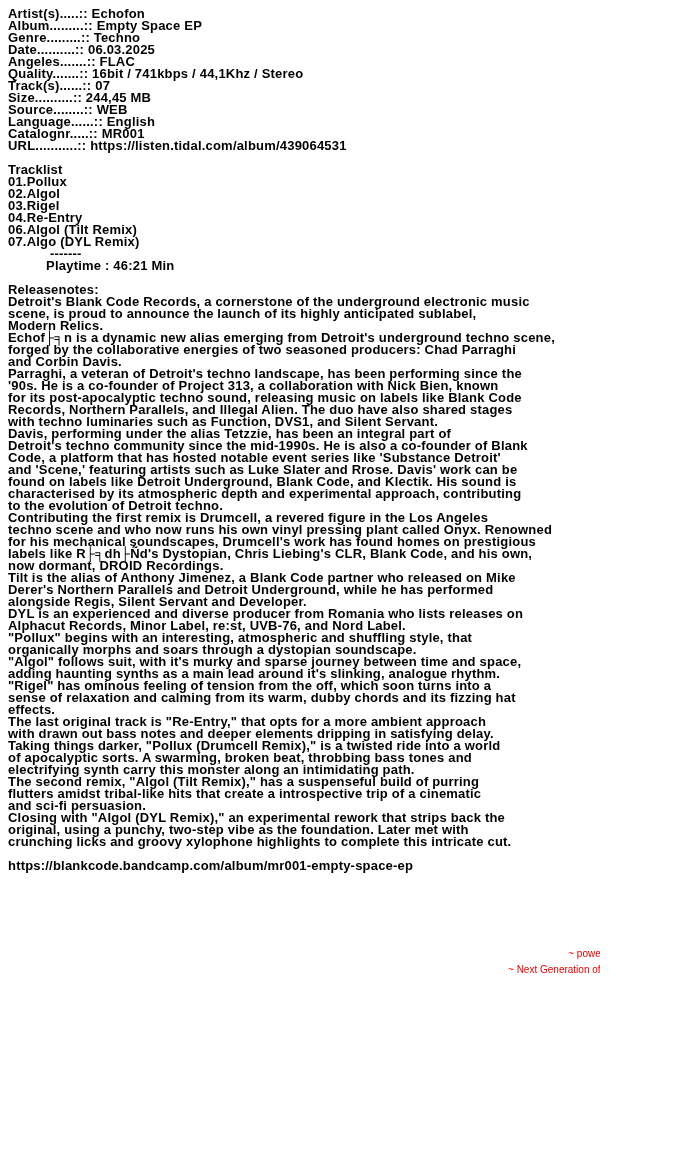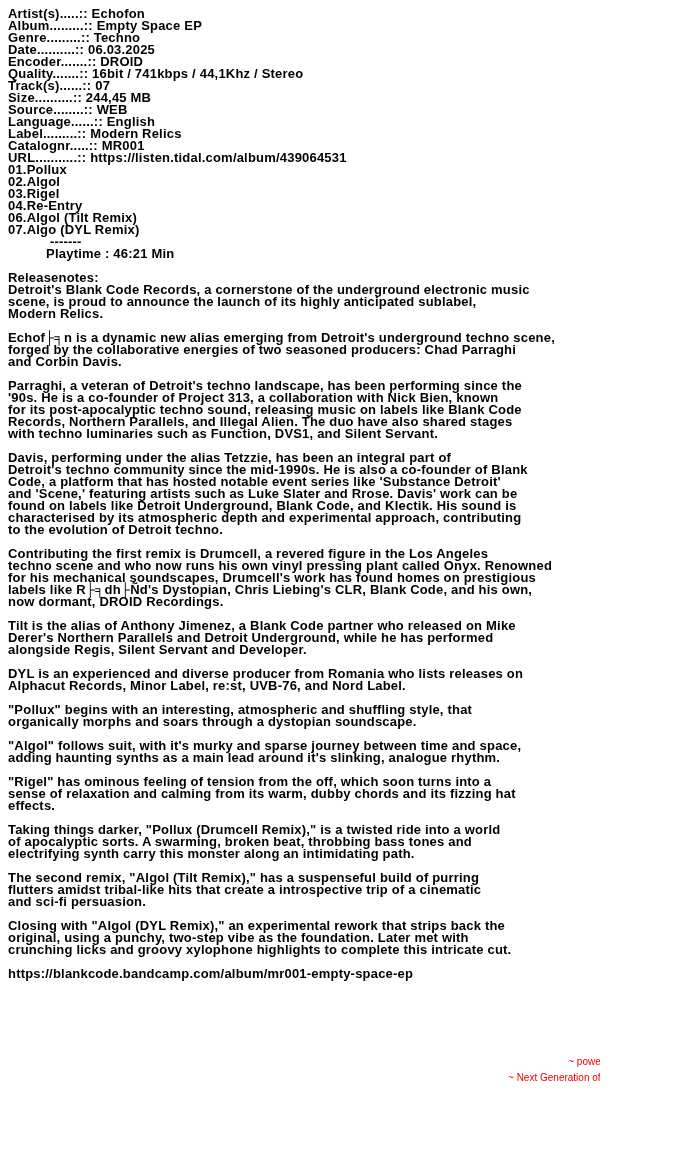--- a/index.html
+++ b/index.html
@@ -14,21 +14,21 @@
     font-size:13px;
     line-height:12px;
     letter-spacing:0.2px;
     padding:8px 0 0 8px;
     overflow:hidden;
   }
   .line,.para,.pre{white-space:pre;}
   .track-row{display:flex;justify-content:space-between;width:664px;white-space:pre;}
   .tracklist-title{margin-top:12px;}
   .notes-heading{margin-top:12px;}
-  .para{margin-top:12px;}
+  .para{margin-top:0;}
   .para.first{margin-top:0;}
   .bandcamp{margin-top:12px;}
   .footer{
     margin-top:74px;
     width:664px;
     text-align:right;
     font-weight:normal;
     font-size:10px;
     line-height:16px;
     letter-spacing:0;
@@ -37,31 +37,31 @@
 </head>
 <body>
 
 <div class="nfo">
 
   <div id="header-fields">
       <div class="line"><span>Artist(s).....:: </span><span>Echofon</span></div>
       <div class="line"><span>Album.........:: </span><span>Empty Space EP</span></div>
       <div class="line"><span>Genre.........:: </span><span>Techno</span></div>
       <div class="line"><span>Date..........:: </span><span>06.03.2025</span></div>
-      <div class="line"><span>Encoder.......:: </span><span>DROID</span></div>
+      <div class="line"><span>Angeles.......:: </span><span>FLAC</span></div>
       <div class="line"><span>Quality.......:: </span><span>16bit / 741kbps / 44,1Khz / Stereo</span></div>
       <div class="line"><span>Track(s)......:: </span><span>07</span></div>
       <div class="line"><span>Size..........:: </span><span>244,45 MB</span></div>
       <div class="line"><span>Source........:: </span><span>WEB</span></div>
       <div class="line"><span>Language......:: </span><span>English</span></div>
-      <div class="line"><span>Label.........:: </span><span>Modern Relics</span></div>
       <div class="line"><span>Catalognr.....:: </span><span>MR001</span></div>
       <div class="line"><span>URL...........:: </span><span>https://listen.tidal.com/album/439064531</span></div>
     </div>
 
+  <div class="line tracklist-title">Tracklist</div>
   <div id="track-rows">
       <div class="track-row"><span>01.Pollux</span><span>[06:27]</span></div>
       <div class="track-row"><span>02.Algol</span><span>[06:13]</span></div>
       <div class="track-row"><span>03.Rigel</span><span>[07:40]</span></div>
       <div class="track-row"><span>04.Re-Entry</span><span>[07:54]</span></div>
       <div class="track-row"><span>06.Algol (Tilt Remix)</span><span>[06:28]</span></div>
       <div class="track-row"><span>07.Algo (DYL Remix)</span><span>[05:06]</span></div>
     </div>
   <div class="line pre">           -------</div>
   <div class="line pre">          Playtime : 46:21 Min</div>
@@ -96,20 +96,22 @@
 alongside Regis, Silent Servant and Developer.</div>
       <div class="para">DYL is an experienced and diverse producer from Romania who lists releases on
 Alphacut Records, Minor Label, re:st, UVB-76, and Nord Label.</div>
       <div class="para">"Pollux" begins with an interesting, atmospheric and shuffling style, that
 organically morphs and soars through a dystopian soundscape.</div>
       <div class="para">"Algol" follows suit, with it's murky and sparse journey between time and space,
 adding haunting synths as a main lead around it's slinking, analogue rhythm.</div>
       <div class="para">"Rigel" has ominous feeling of tension from the off, which soon turns into a
 sense of relaxation and calming from its warm, dubby chords and its fizzing hat
 effects.</div>
+      <div class="para">The last original track is "Re-Entry," that opts for a more ambient approach
+with drawn out bass notes and deeper elements dripping in satisfying delay.</div>
       <div class="para">Taking things darker, "Pollux (Drumcell Remix)," is a twisted ride into a world
 of apocalyptic sorts. A swarming, broken beat, throbbing bass tones and
 electrifying synth carry this monster along an intimidating path.</div>
       <div class="para">The second remix, "Algol (Tilt Remix)," has a suspenseful build of purring
 flutters amidst tribal-like hits that create a introspective trip of a cinematic
 and sci-fi persuasion.</div>
       <div class="para">Closing with "Algol (DYL Remix)," an experimental rework that strips back the
 original, using a punchy, two-step vibe as the foundation. Later met with
 crunching licks and groovy xylophone highlights to complete this intricate cut.</div>
     </div>

